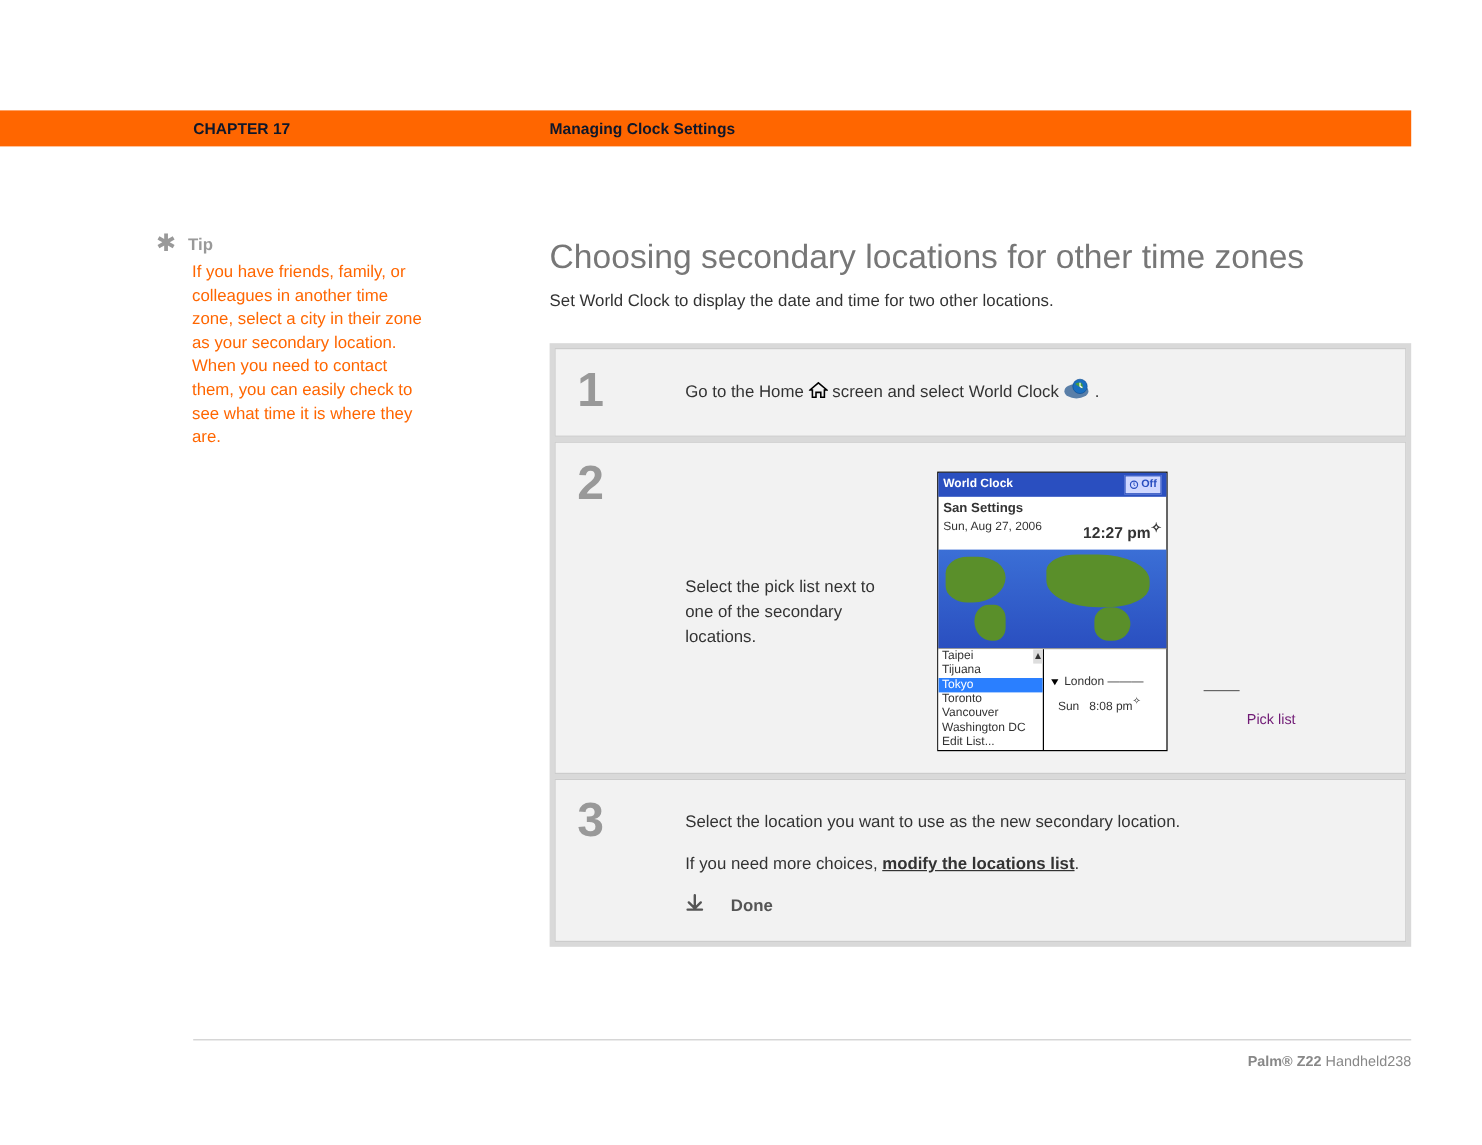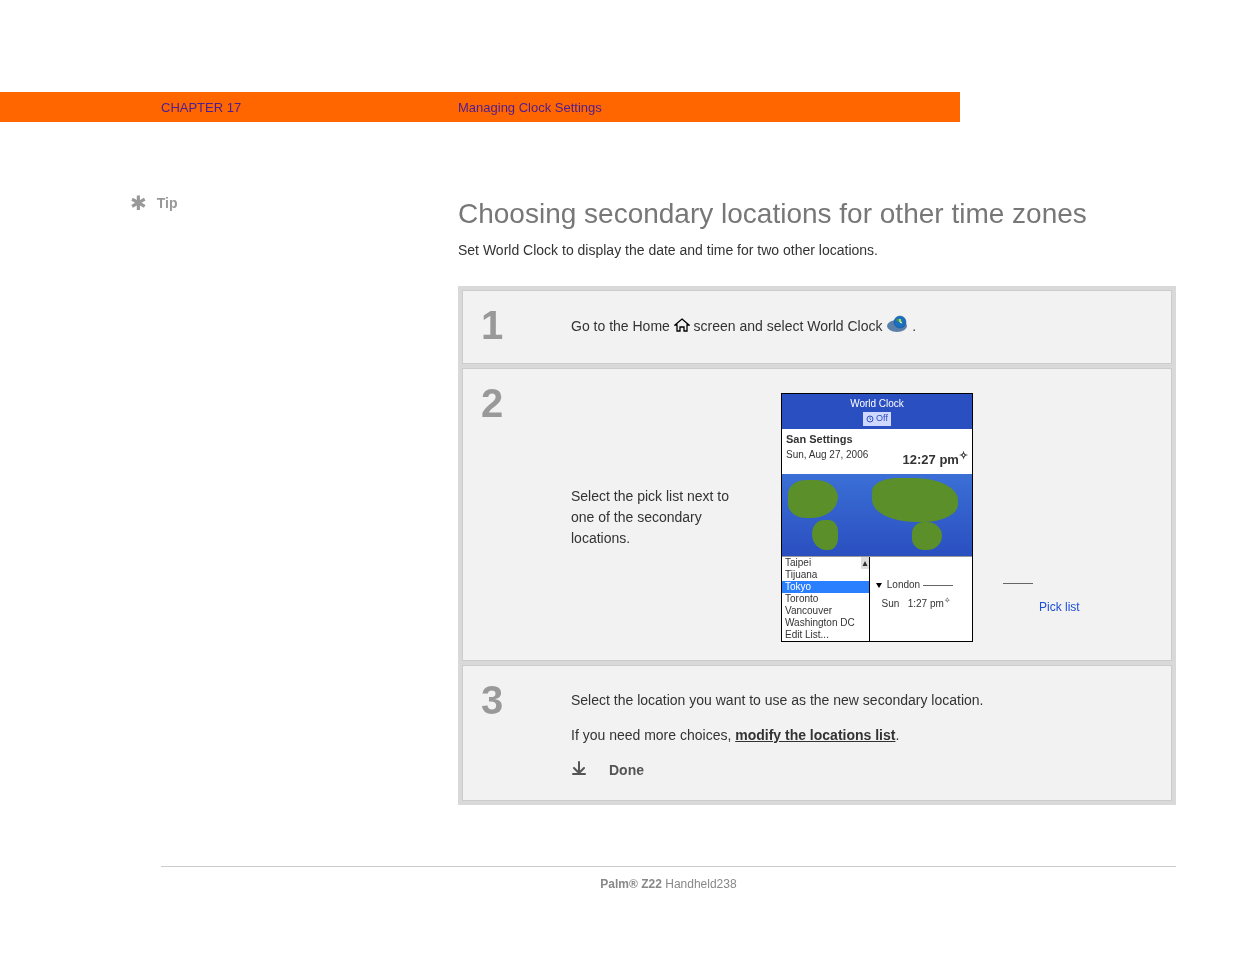--- a/index.html
+++ b/index.html
@@ -8,26 +8,26 @@
     background: #fff;
     width: 1235px;
     height: 954px;
     position: relative;
     color: #333;
   }
   .orange-bar {
     position: absolute;
     top: 92px;
     left: 0;
-    width: 960px;
+    width: 1176px;
     height: 30px;
     background: #ff6600;
-    color: #4c1d95;
+    color: #0f172a;
     font-size: 13px;
-    font-weight: normal;
+    font-weight: bold;
   }
   .orange-bar .chapter { position: absolute; left: 161px; top: 8px; }
   .orange-bar .topic { position: absolute; left: 458px; top: 8px; }
 
   .sidebar {
     position: absolute;
     left: 130px;
     top: 195px;
     width: 230px;
   }
@@ -93,26 +93,25 @@
     width: 192px;
     border: 1px solid #000;
     background: #fff;
     font-family: Tahoma, Arial, sans-serif;
     font-size: 10px;
     flex-shrink: 0;
   }
   .wc-title {
     background: #2a4fc0;
     color: #fff;
-    font-weight: normal;
+    font-weight: bold;
     padding: 2px 4px;
     display: flex;
     justify-content: space-between;
     align-items: center;
-    flex-direction: column;
   }
   .wc-off {
     background: #d0d8ff;
     color: #2a4fc0;
     border: 1px solid #2a4fc0;
     padding: 0 3px;
     font-size: 9px;
     display: inline-flex;
     gap: 2px;
     align-items: center;
@@ -158,50 +157,51 @@
     display: flex;
     align-items: center;
     gap: 6px;
     padding-top: 132px;
   }
   .callout-line {
     width: 30px;
     height: 1px;
     background: #666;
   }
-  .callout-label { font-size: 12px; color: #1d4ed8; margin-top: 48px; }
+  .callout-label { font-size: 12px; color: #701a75; margin-top: 48px; }
 
   .footer {
     position: absolute;
     left: 161px;
     bottom: 63px;
     width: 1015px;
     border-top: 1px solid #ccc;
     padding-top: 10px;
     display: flex;
-    justify-content: center;
+    justify-content: flex-end;
     font-size: 12px;
     color: #888;
   }
   .footer .product b { color: #888; }
   .footer .pagenum { color: #888; }
 </style>
 </head>
 <body>
 
 <div class="orange-bar">
   <span class="chapter">CHAPTER 17</span>
   <span class="topic">Managing Clock Settings</span>
 </div>
 
 <div class="sidebar">
   <div class="tip-row">
     <span class="tip-asterisk">✱</span>
     <span class="tip-label">Tip</span>
   </div>
+  <div class="tip-body">If you have friends, family, or colleagues in another time zone, select a city in their zone as your secondary location. When you need to contact them, you can easily check to see what time it is where they are.</div>
 </div>
 
 <div class="main">
   <h1>Choosing secondary locations for other time zones</h1>
   <div class="subtitle">Set World Clock to display the date and time for two other locations.</div>
 
   <div class="steps-box">
 
     <div class="step-row">
       <div class="step-num">1</div>
@@ -261,21 +261,21 @@
                 <div class="item">Taipei</div>
                 <div class="item">Tijuana</div>
                 <div class="item sel">Tokyo</div>
                 <div class="item">Toronto</div>
                 <div class="item">Vancouver</div>
                 <div class="item">Washington DC</div>
                 <div class="item">Edit List...</div>
               </div>
               <div class="wc-second">
                 <div class="cityrow"><span class="tri"></span> <span>London</span> ———</div>
-                <div class="t2">&nbsp;&nbsp;<span>Sun</span>&nbsp;&nbsp;&nbsp;<span>1:27 pm</span><sup>✧</sup></div>
+                <div class="t2">&nbsp;&nbsp;<span>Sun</span>&nbsp;&nbsp;&nbsp;<span>8:08 pm</span><sup>✧</sup></div>
               </div>
             </div>
           </div>
 
           <div class="callout">
             <div class="callout-line"></div>
             <div class="callout-label">Pick list</div>
           </div>
         </div>
       </div>

